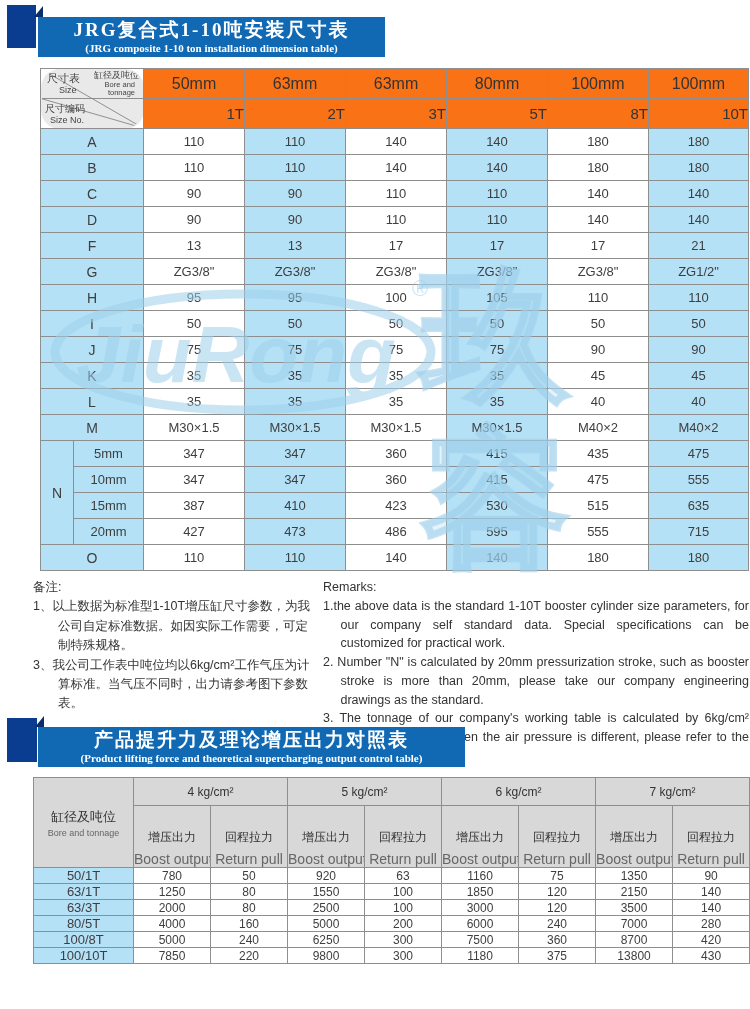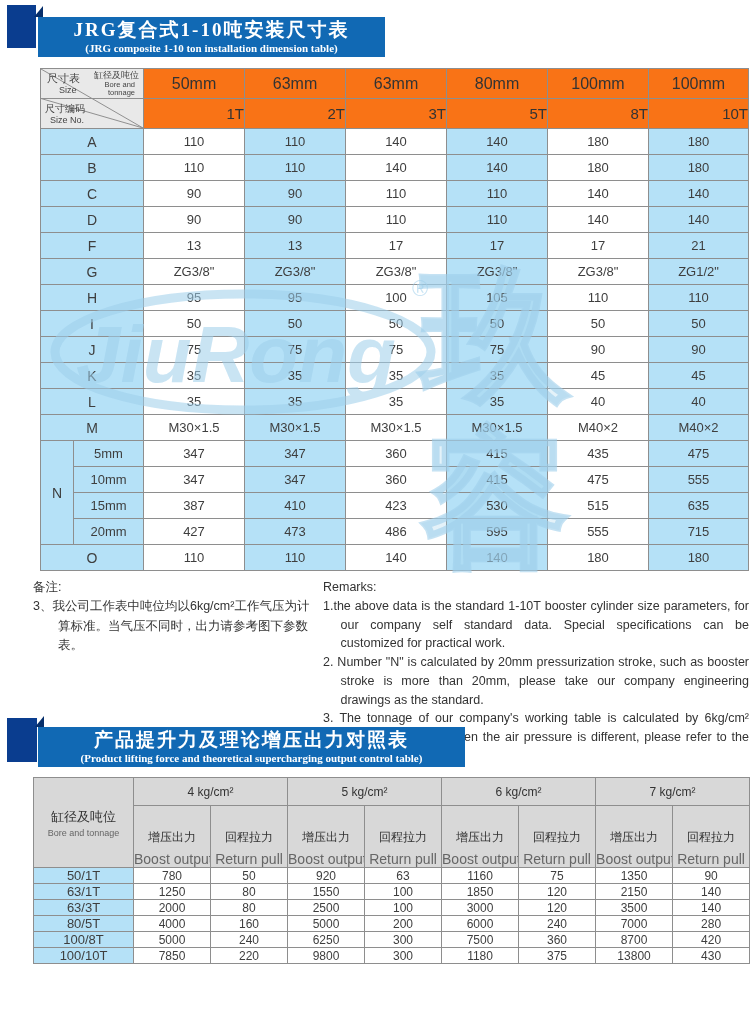--- a/index.html
+++ b/index.html
@@ -25,21 +25,21 @@
   #t1 td{border:1px solid #8e8e8e;text-align:center;color:#3e3e3e;padding:0;font-size:13px;overflow:hidden;white-space:nowrap;}
   #t1 thead tr{height:30px;}
   #t1 tbody tr{height:26px;}
   #t1 .h{background:#f97316;color:#333;}
   #t1 .bore{font-size:16px;}
   #t1 .ton{font-size:15px;text-align:right;}
   .b{background:#b5e1f7;}
   .w{background:#ffffff;}
   #t1 .lab{font-size:14px;}
   #t1 .sub{font-size:13px;}
-  .corner{background:#e9e9e9;position:relative;padding:0;}
+  .corner{background:#e9e9e9;position:relative;padding:0;border-radius:19px;}
   .corner-svg{position:absolute;left:0;top:0;width:100%;height:100%;}
   .corner span{position:absolute;color:#444;line-height:1;white-space:nowrap;}
   .c-tl{left:6px;top:4px;font-size:11px;}
   .c-tl2{left:18px;top:17px;font-size:9px;}
   .c-tr{right:4px;top:2px;font-size:9px;}
   .c-tr2{right:8px;top:12px;font-size:7.5px;color:#666;}
   .c-tr3{right:8px;top:20px;font-size:7.5px;color:#666;}
   .c-bl{left:4px;top:35px;font-size:10px;}
   .c-bl2{left:9px;top:47px;font-size:9px;color:#555;}
 
@@ -281,20 +281,21 @@
           <td class="b">140</td>
           <td class="w">180</td>
           <td class="b">180</td>
         </tr>
       </tbody>
   </table>
 
   <div id="remarks">
     <div class="r-zh">
       <div class="r-head">备注:</div>
+      <div class="r-item">1、以上数据为标准型1-10T增压缸尺寸参数，为我公司自定标准数据。如因实际工作需要，可定制特殊规格。</div>
       <div class="r-item">3、我公司工作表中吨位均以6kg/cm²工作气压为计算标准。当气压不同时，出力请参考图下参数表。</div>
     </div>
     <div class="r-en">
       <div class="r-head">Remarks:</div>
       <div class="r-item">1.the above data is the standard 1-10T booster cylinder size parameters, for our company self standard data. Special specifications can be customized for practical work.</div>
       <div class="r-item">2. Number "N" is calculated by 20mm pressurization stroke, such as booster stroke is more than 20mm, please take our company engineering drawings as the standard.</div>
       <div class="r-item">3. The tonnage of our company's working table is calculated by 6kg/cm² working pressure. When the air pressure is different, please refer to the chart below.</div>
     </div>
   </div>
 

